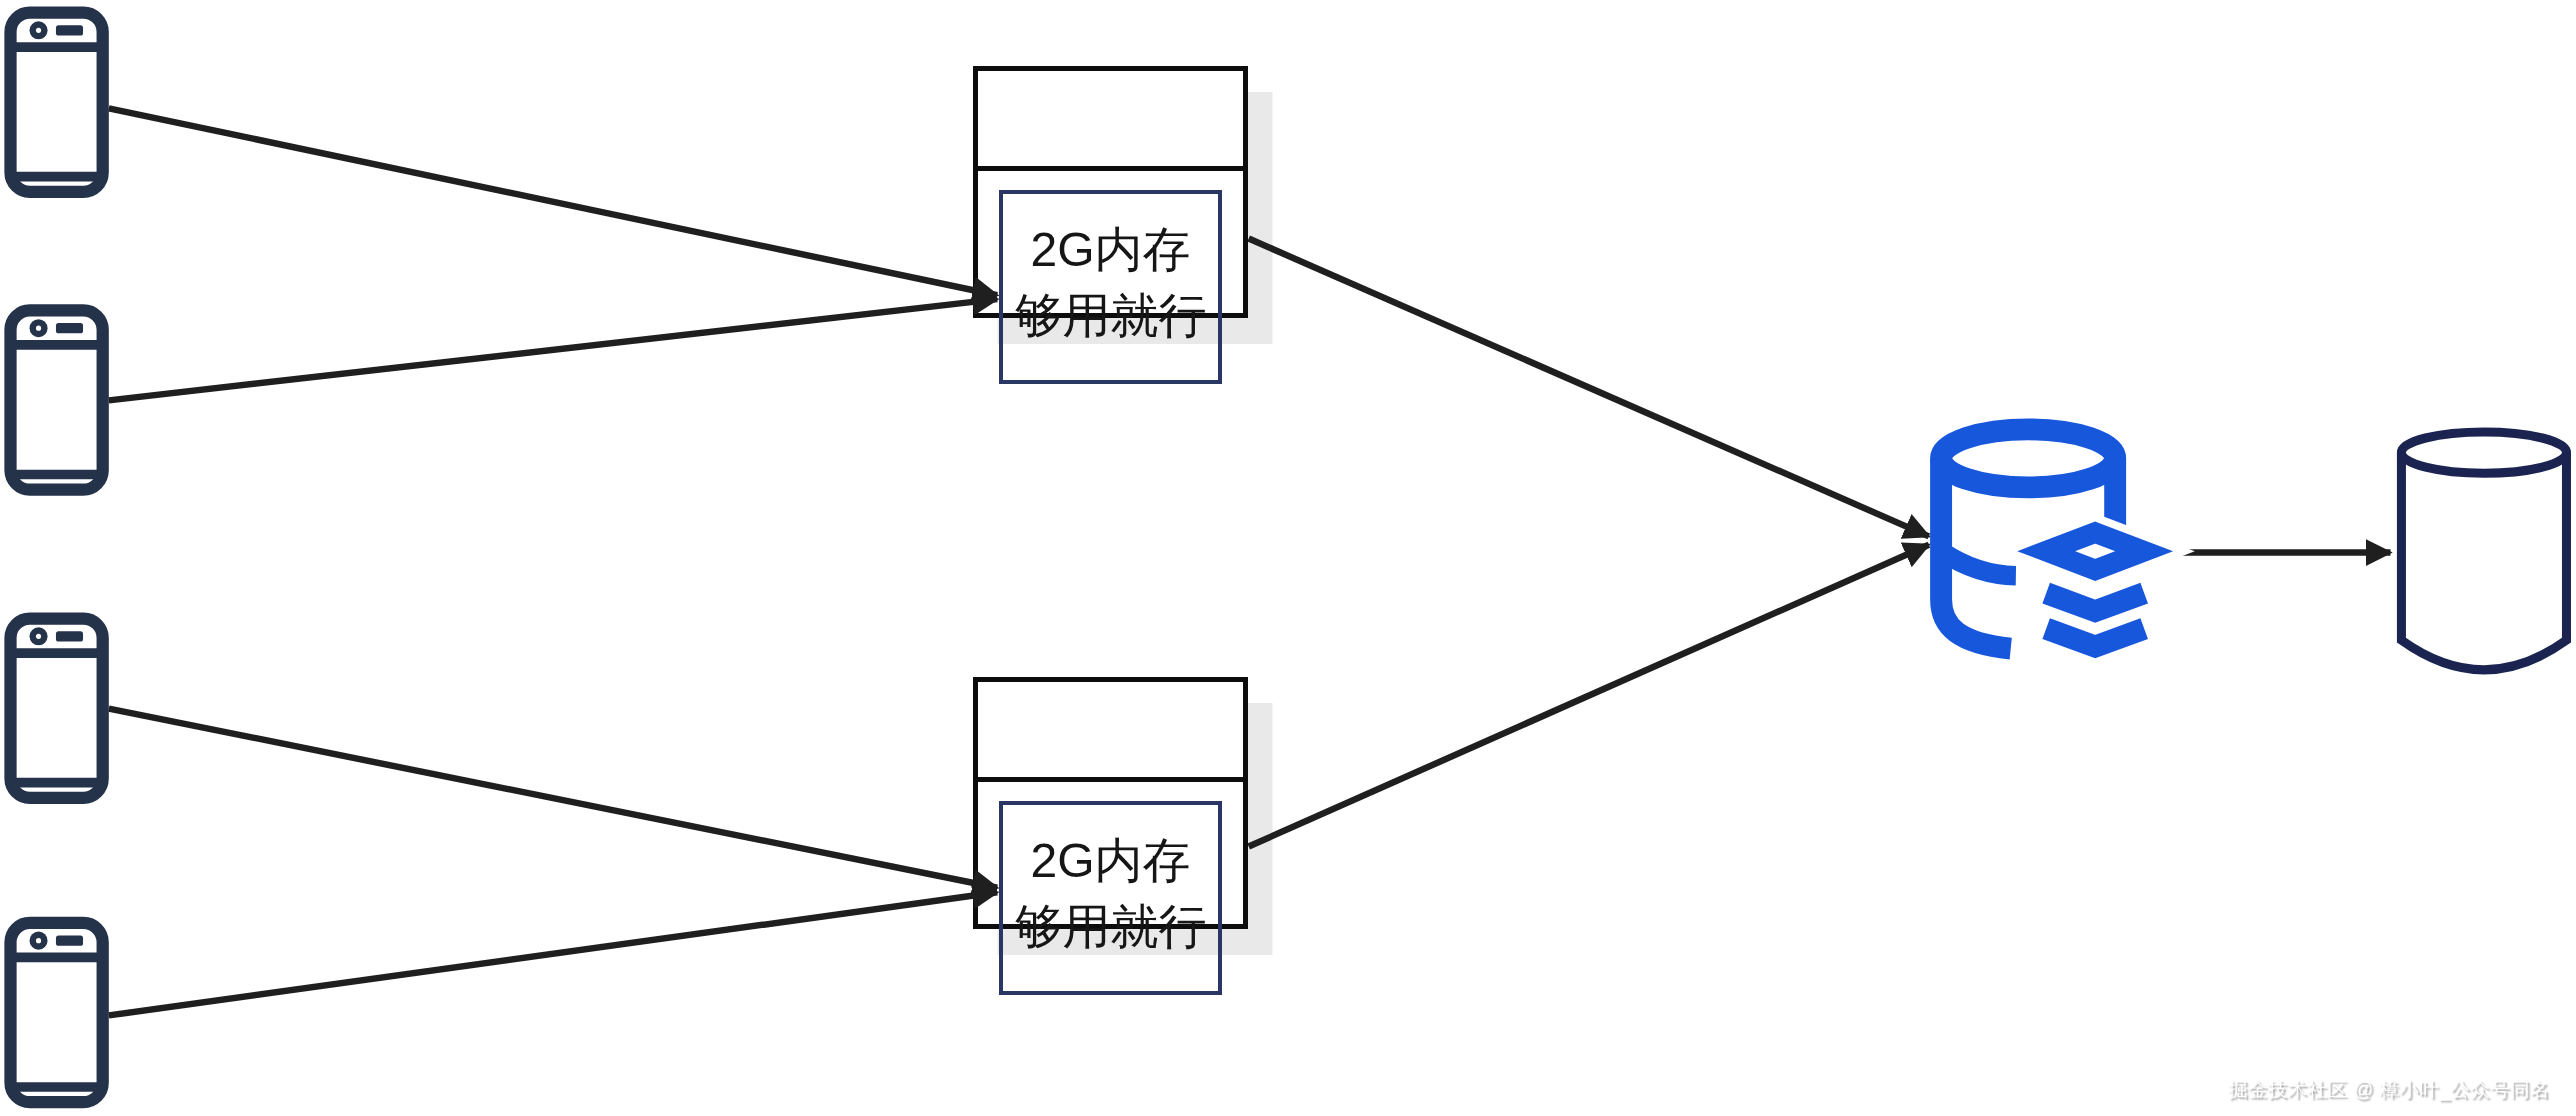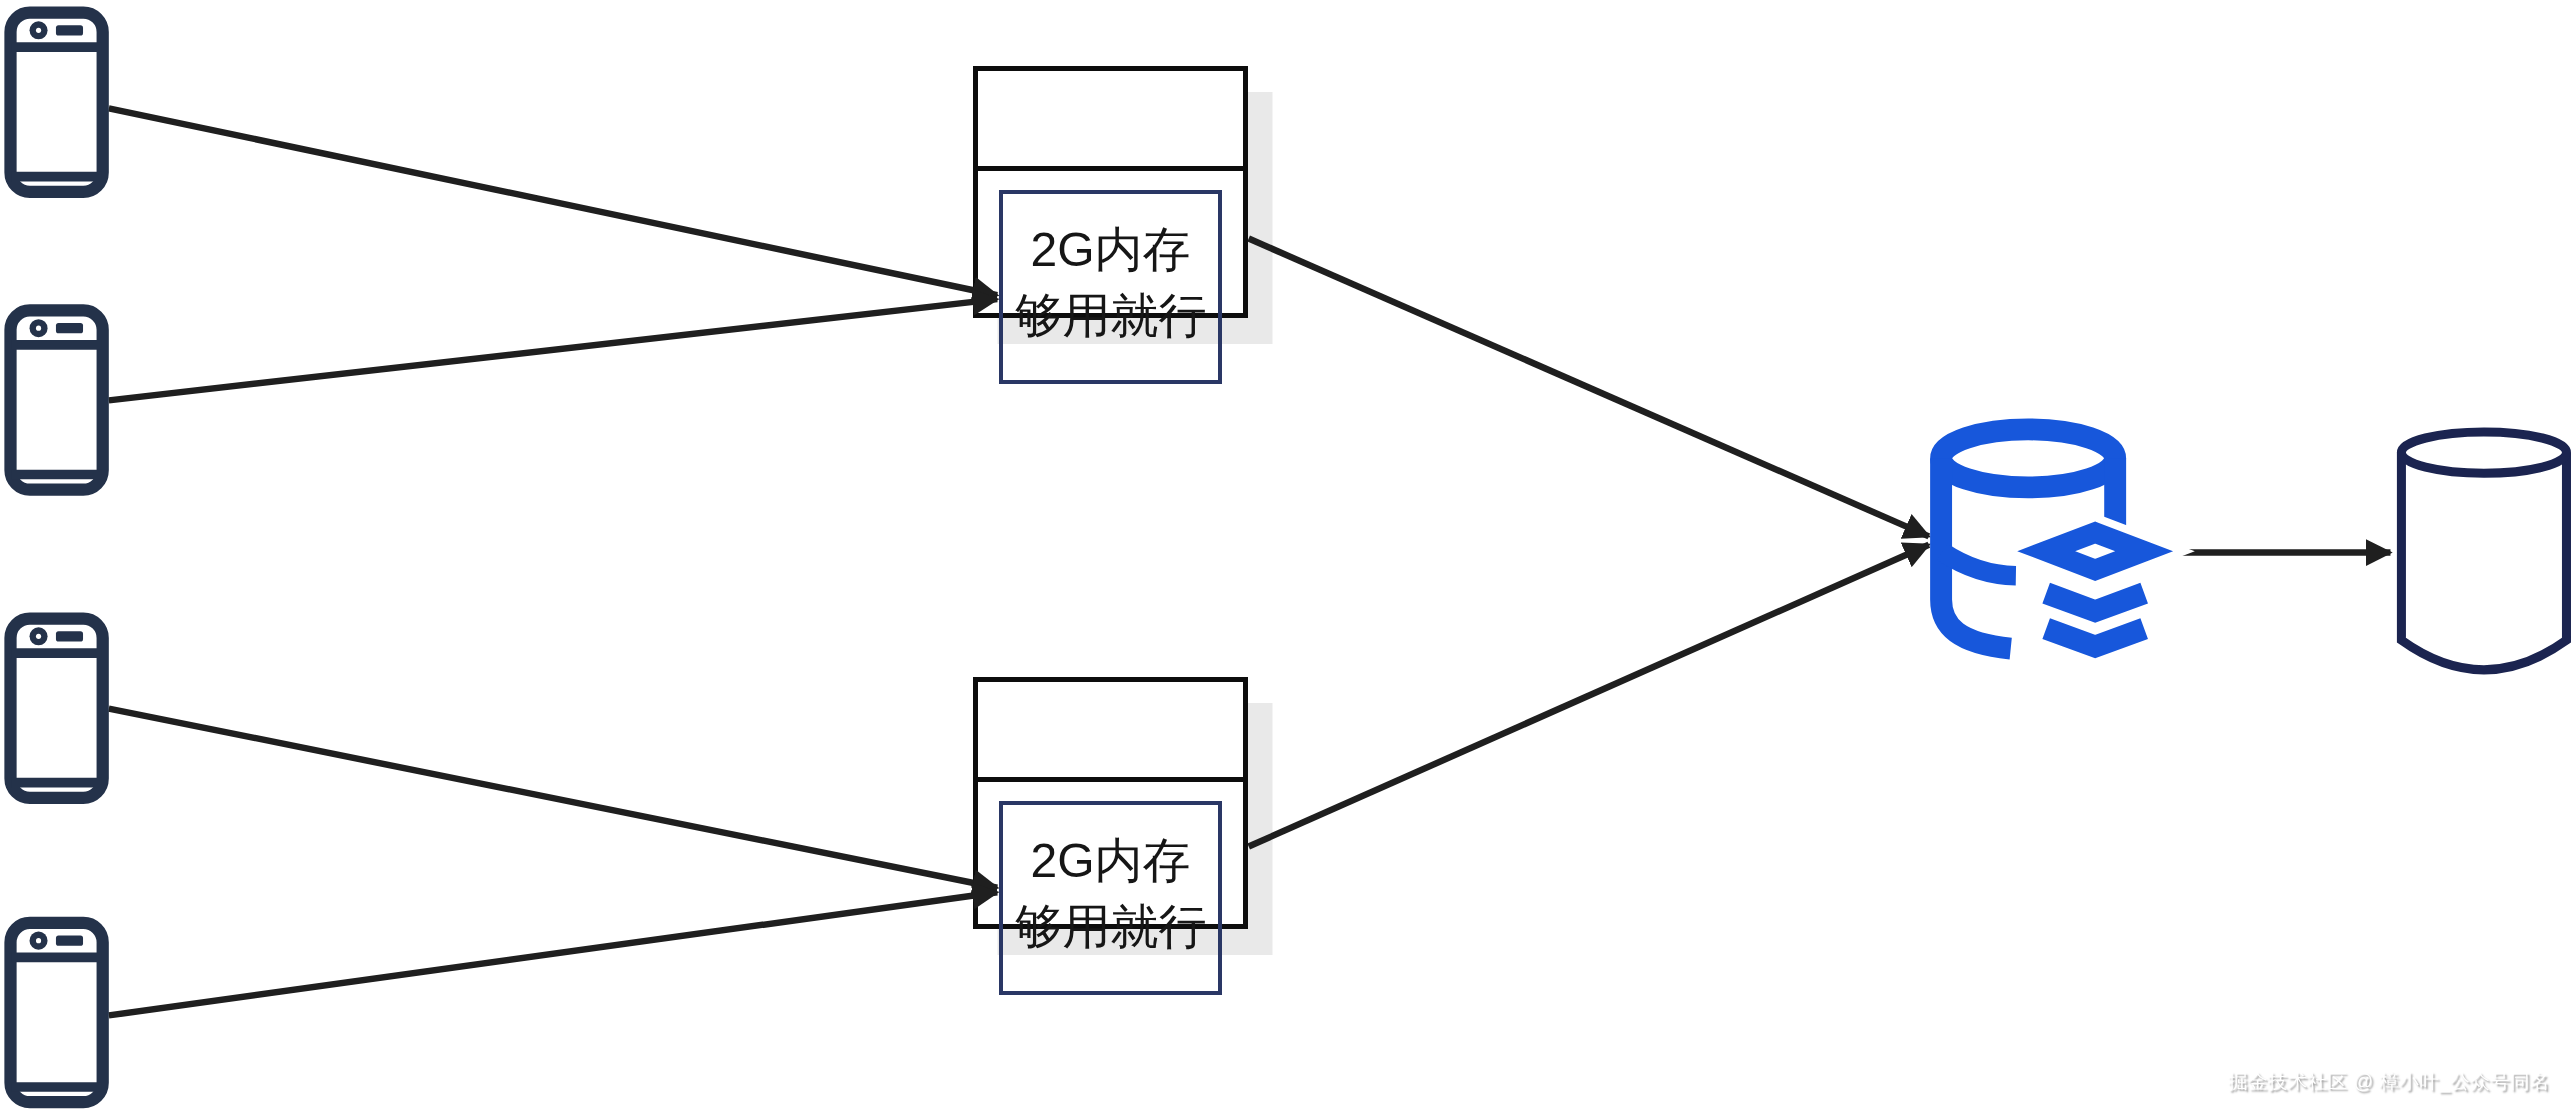--- a/index.html
+++ b/index.html
@@ -56,21 +56,21 @@
   .arrowhead{fill:var(--arrow);}
   .phone-line{stroke:var(--phone-outline);}
   .phone-fill{fill:var(--phone-outline);}
   .phone-body{stroke:var(--phone-outline);fill:#fff;}
   .db-stroke{stroke:var(--database-blue);fill:none;}
   .db-halo{stroke:#fff;fill:none;}
   .cyl-stroke{stroke:var(--cylinder-outline);}
 
   
   .watermark{
-    position:absolute;right:26px;bottom:21px;z-index:3;
+    position:absolute;right:26px;bottom:13px;z-index:3;
     color:var(--watermark-text);
     font-size:19.3px;letter-spacing:0.6px;
     text-shadow:1.9px 1.9px 1.9px #9c9c9c;
     white-space:nowrap;
   }
 </style>
 </head>
 <body>
 
 <div class="stage">

